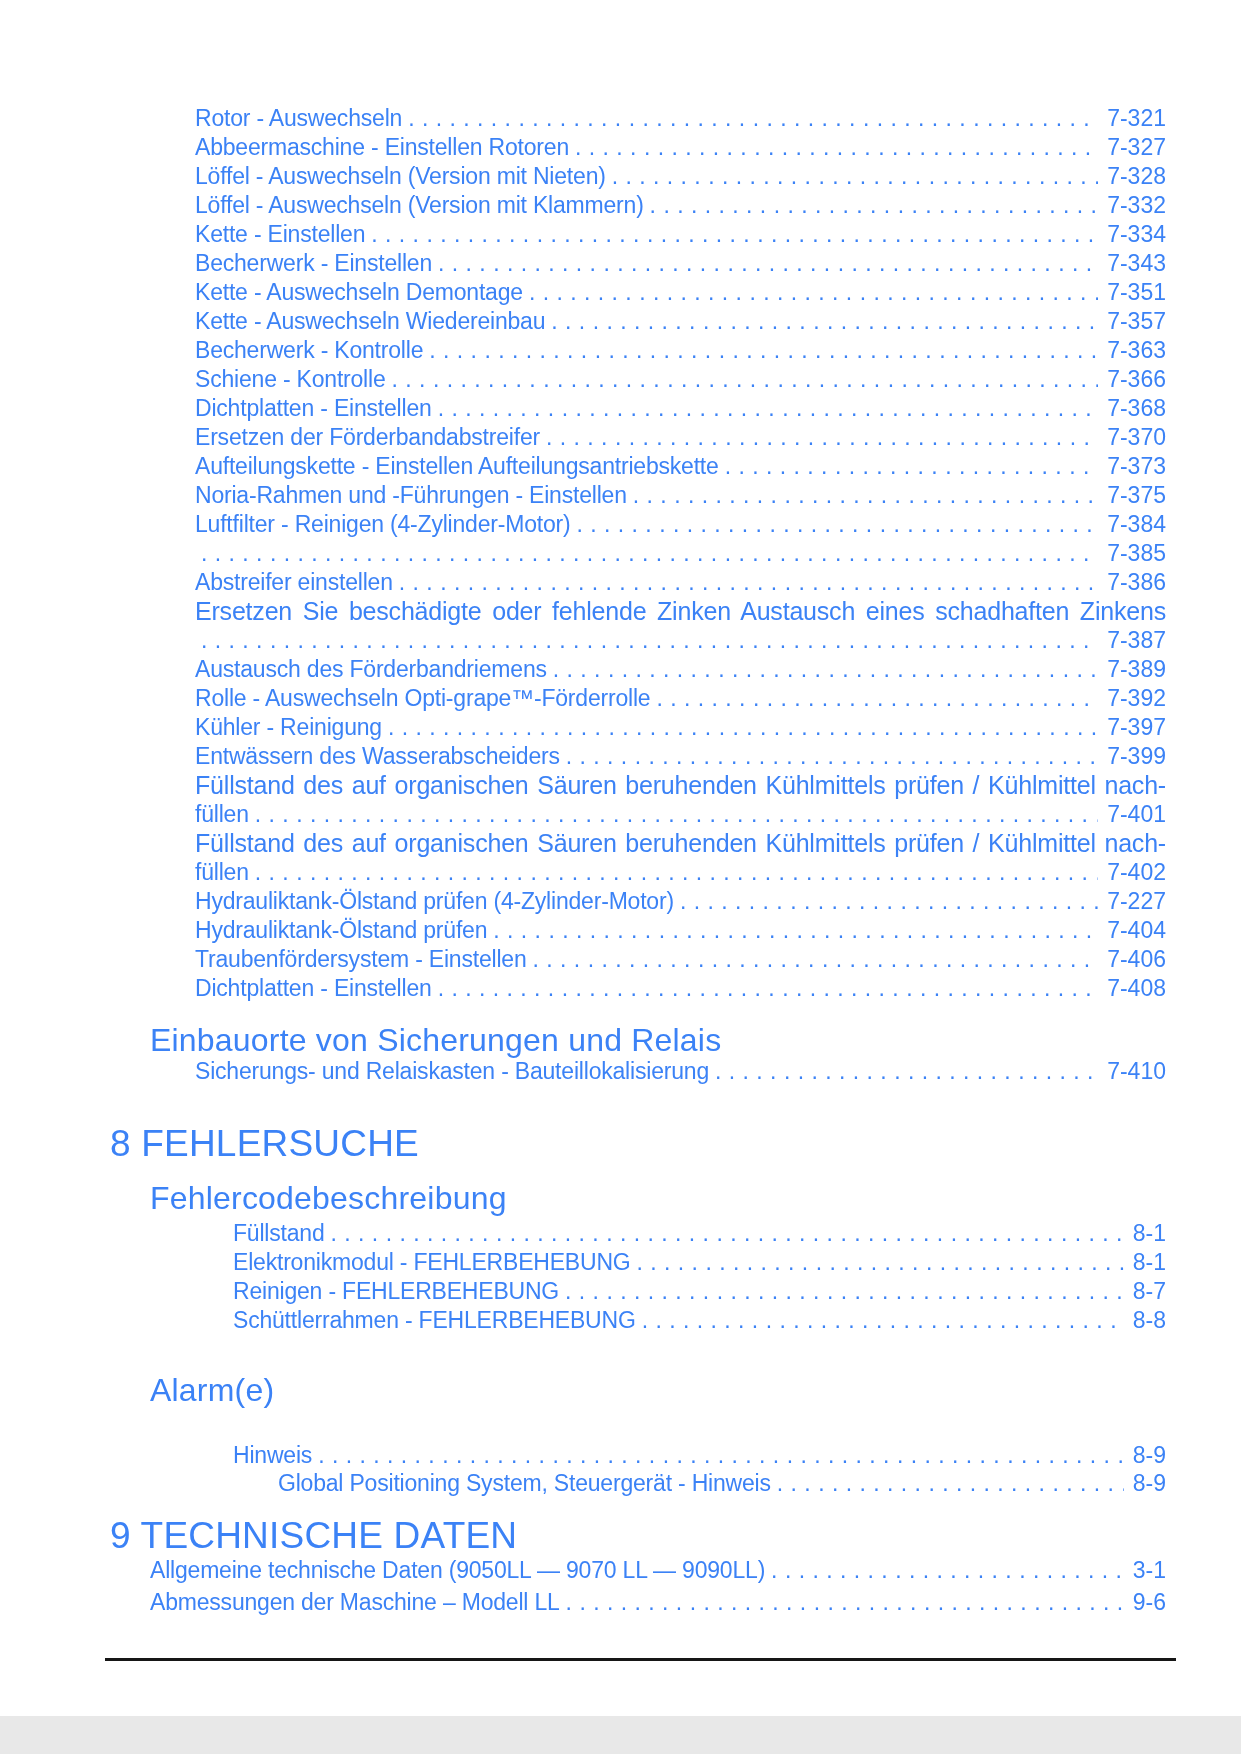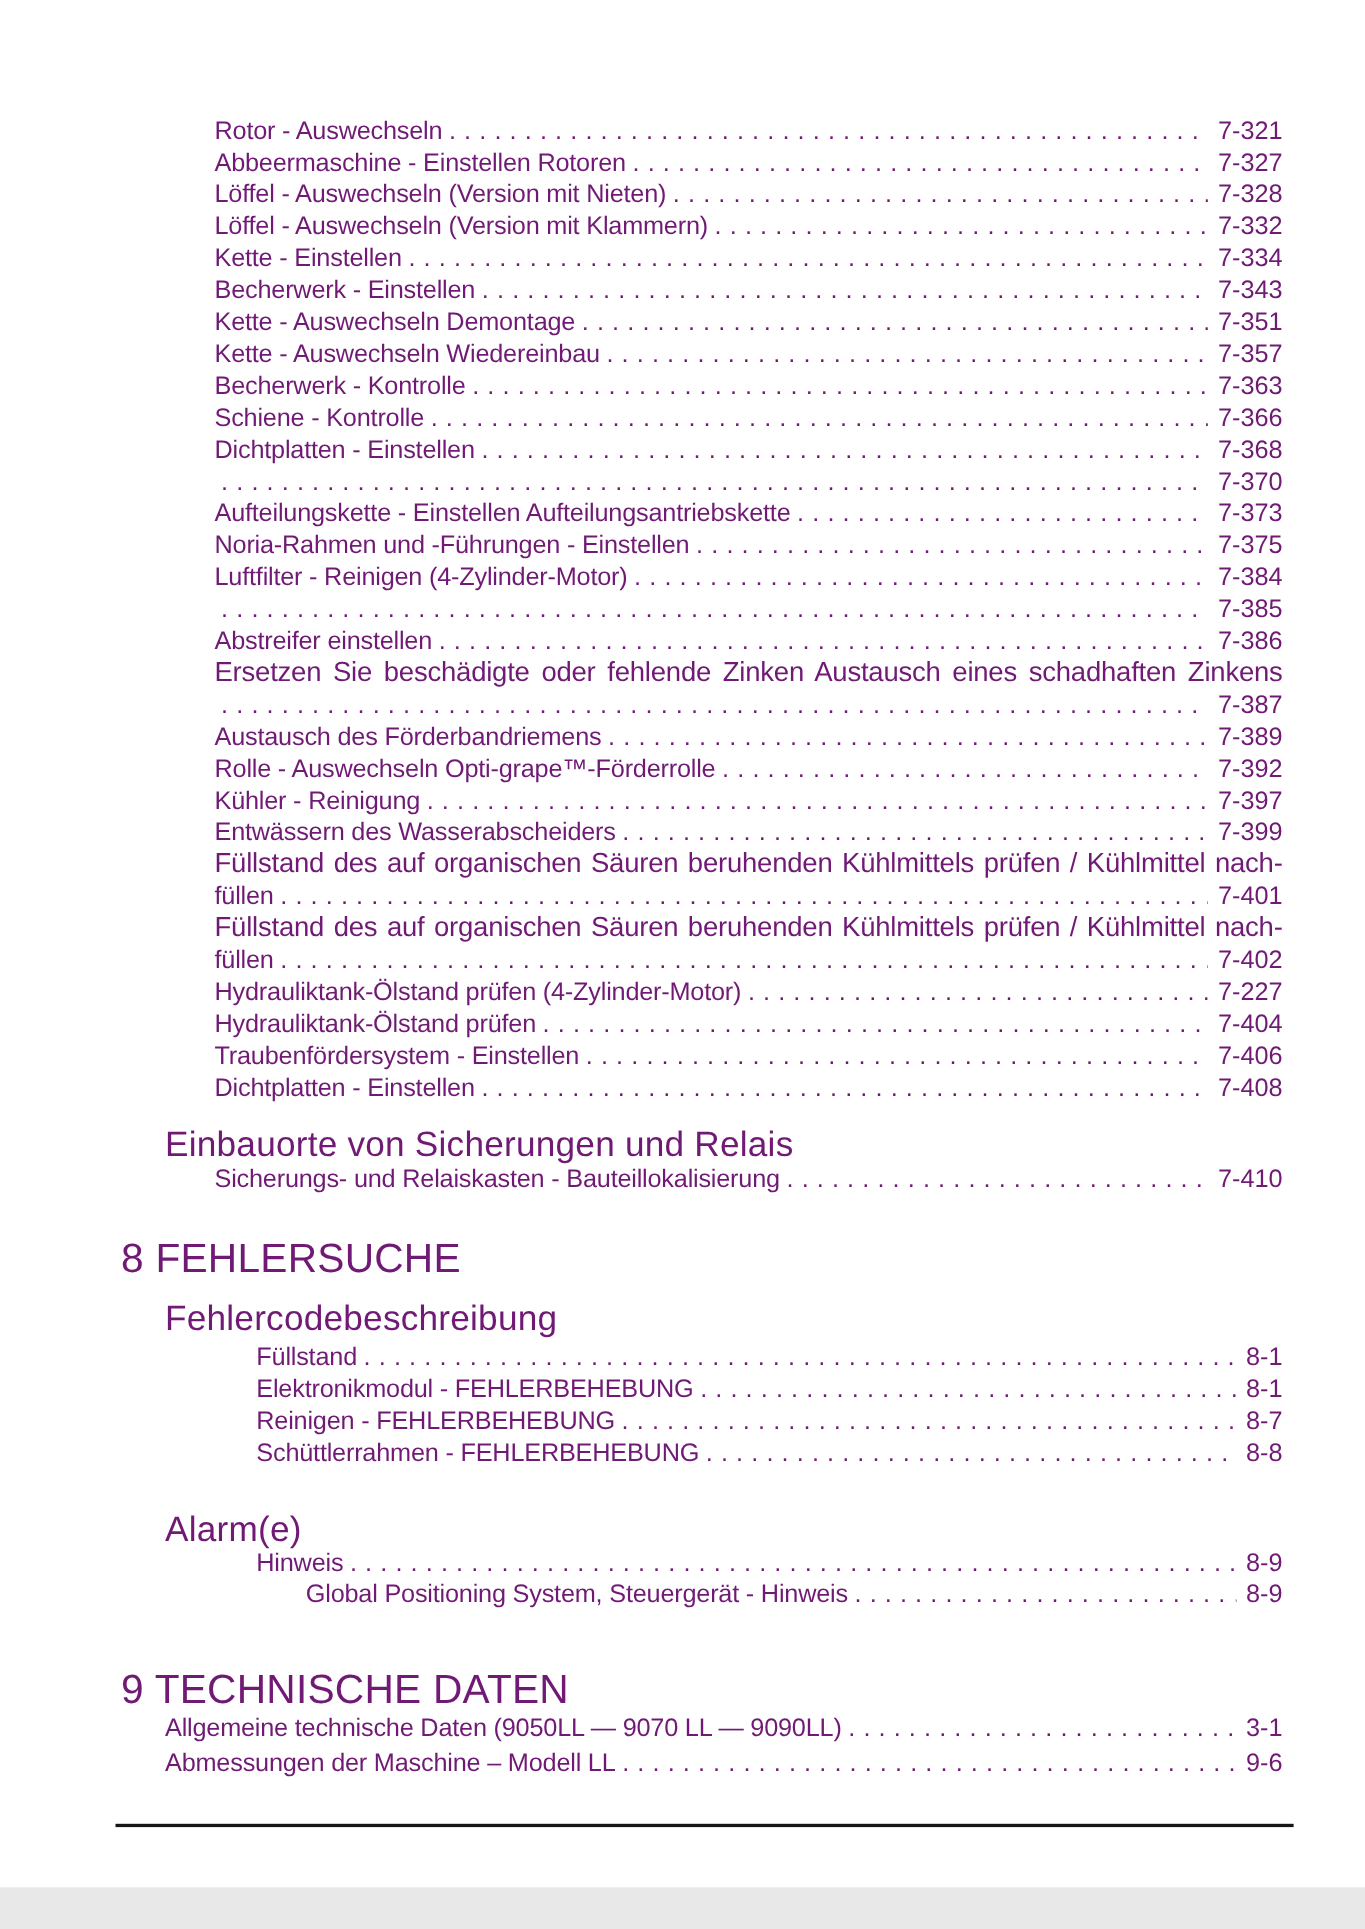--- a/index.html
+++ b/index.html
@@ -1,20 +1,20 @@
 <!DOCTYPE html>
 <html><head>
 <meta charset="utf-8">
 <style>
   html,body{margin:0;padding:0;background:#e8e8e8;}
   .page{
     position:relative;
     width:1241px;height:1716px;
     background:#ffffff;
-    color:#701a75;
+    color:#3b82f6;
     font-family:"Liberation Sans", sans-serif;
     overflow:hidden;
     margin:0 auto;
   }
   
   .rows{position:absolute;}
   .rows .row{
     display:flex;
     align-items:baseline;
     line-height:29px;
@@ -35,21 +35,21 @@
     font-size:25px;
     letter-spacing:-0.2px;
     text-align:justify;
     text-align-last:justify;
   }
   .rows .row.sub{padding-left:45px;}
   
   .ch7-rows   {left:195px;top:104px;width:971px;}
   .fuses-rows {left:195px;top:1057px;width:971px;}
   .fc-rows    {left:233px;top:1219px;width:933px;}
-  .alarm-rows {left:233px;top:1406px;width:933px;}
+  .alarm-rows {left:233px;top:1441px;width:933px;}
   .alarm-rows .row{line-height:28px;}
   .ch9-rows   {left:150px;top:1554px;width:1016px;}
   .ch9-rows .row{line-height:32px;}
   
   .h-l1{
     position:absolute;
     font-size:37px;
     line-height:44px;
     letter-spacing:0.2px;
     white-space:nowrap;
@@ -129,20 +129,21 @@
         <span class="t">Schiene - Kontrolle</span>
         <span class="dots">. . . . . . . . . . . . . . . . . . . . . . . . . . . . . . . . . . . . . . . . . . . . . . . . . . . . . . . . . . . . . . . . . . . . . . . . . . . . . . . . . . . . . . . . . . . . . . . . . . . . . . . . . . . . . . . . . . . . . . . . . . . . . . . . . . . . . . . . . . . . . . . . . . . . . . . . . . . . . . . . . . . . . . . . . . . . . . . . . . . . . . . . . . . . . . . . . . . . . . . . </span>
         <span class="p">7-366</span>
       </div>
       <div class="row">
         <span class="t">Dichtplatten - Einstellen</span>
         <span class="dots">. . . . . . . . . . . . . . . . . . . . . . . . . . . . . . . . . . . . . . . . . . . . . . . . . . . . . . . . . . . . . . . . . . . . . . . . . . . . . . . . . . . . . . . . . . . . . . . . . . . . . . . . . . . . . . . . . . . . . . . . . . . . . . . . . . . . . . . . . . . . . . . . . . . . . . . . . . . . . . . . . . . . . . . . . . . . . . . . . . . . . . . . . . . . . . . . . . . . . . . . </span>
         <span class="p">7-368</span>
       </div>
       <div class="row">
+        <span class="t">Ersetzen der Förderbandabstreifer</span>
         <span class="dots">. . . . . . . . . . . . . . . . . . . . . . . . . . . . . . . . . . . . . . . . . . . . . . . . . . . . . . . . . . . . . . . . . . . . . . . . . . . . . . . . . . . . . . . . . . . . . . . . . . . . . . . . . . . . . . . . . . . . . . . . . . . . . . . . . . . . . . . . . . . . . . . . . . . . . . . . . . . . . . . . . . . . . . . . . . . . . . . . . . . . . . . . . . . . . . . . . . . . . . . . </span>
         <span class="p">7-370</span>
       </div>
       <div class="row">
         <span class="t">Aufteilungskette - Einstellen Aufteilungsantriebskette</span>
         <span class="dots">. . . . . . . . . . . . . . . . . . . . . . . . . . . . . . . . . . . . . . . . . . . . . . . . . . . . . . . . . . . . . . . . . . . . . . . . . . . . . . . . . . . . . . . . . . . . . . . . . . . . . . . . . . . . . . . . . . . . . . . . . . . . . . . . . . . . . . . . . . . . . . . . . . . . . . . . . . . . . . . . . . . . . . . . . . . . . . . . . . . . . . . . . . . . . . . . . . . . . . . . </span>
         <span class="p">7-373</span>
       </div>
       <div class="row">
         <span class="t">Noria-Rahmen und -Führungen - Einstellen</span>

